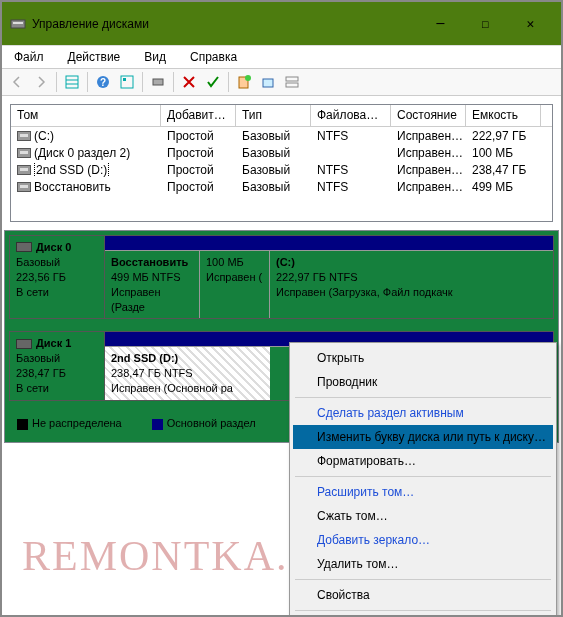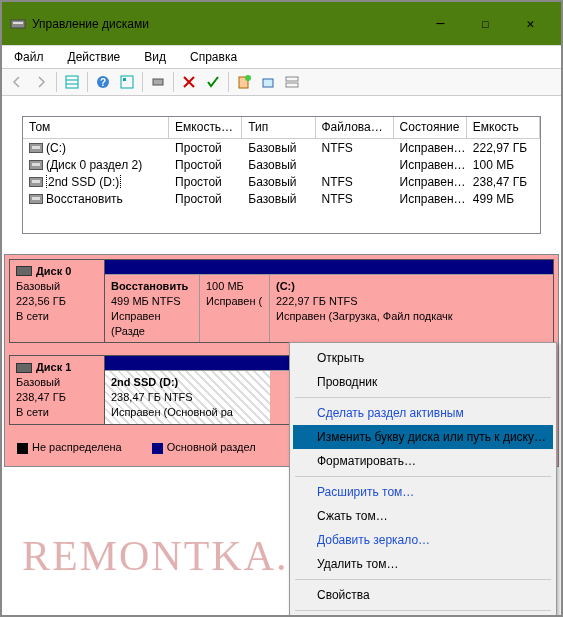--- a/index.html
+++ b/index.html
@@ -9,39 +9,39 @@
 .titlebar .title { flex: 1; font-size: 12px; }
 .winbtns { display: flex; }
 .winbtn { width: 45px; height: 28px; display: flex; align-items: center; justify-content: center; font-size: 13px; font-family: monospace; }
 .menubar { height: 22px; display: flex; align-items: center; padding: 0 4px; gap: 8px; }
 .menubar span { padding: 2px 8px; }
 .toolbar { height: 28px; display: flex; align-items: center; padding: 2px 4px; gap: 2px; border-top: 1px solid #ccc; border-bottom: 1px solid #ccc; background: #f8f8f8; }
 .tbtn { width: 22px; height: 22px; display: flex; align-items: center; justify-content: center; border: 1px solid transparent; }
 .tbtn.disabled { opacity: 0.4; }
 .tsep { width: 1px; height: 20px; background: #ccc; margin: 0 2px; }
 
-.list-area { border: 1px solid #828790; margin: 20px; }
+.list-area { border: 1px solid #828790; margin: 8px; }
 .list-header { display: flex; background: #fff; border-bottom: 1px solid #ccc; height: 22px; }
 .list-header .col { border-right: 1px solid #ccc; padding: 3px 6px; font-size: 12px; overflow: hidden; white-space: nowrap; text-overflow: ellipsis; }
 .list-body { background: #fff; min-height: 94px; }
 .list-row { display: flex; height: 17px; align-items: center; }
 .list-row .cell { padding: 0 6px; overflow: hidden; white-space: nowrap; font-size: 12px; }
 .list-row.selected { }
 .list-row.selected .cell:first-child span.seltext { border: 1px dotted #000; padding: 0 1px; }
 .vol-icon { display: inline-block; width: 14px; height: 10px; background: #999; border: 1px solid #555; margin-right: 3px; vertical-align: middle; position: relative; }
 .vol-icon::after { content:""; position:absolute; top:2px; left:2px; right:2px; height:3px; background:#ddd; }
 
 .c0 { width: 150px; }
 .c1 { width: 75px; }
 .c2 { width: 75px; }
 .c3 { width: 80px; }
 .c4 { width: 75px; }
 .c5 { width: 75px; }
 
-.graph-area { border: 1px solid #828790; margin: 2px; background: #fca5a5; padding: 4px 4px 8px 4px; }
+.graph-area { border: 1px solid #828790; margin: 2px; background: #15803d; padding: 4px 4px 8px 4px; }
 .disk-block { border: 1px solid #555; margin-bottom: 12px; display: flex; }
 .disk-info { width: 95px; padding: 4px 6px; border-right: 1px solid #555; font-size: 11px; line-height: 1.35; }
 .disk-info .disk-title { font-weight: bold; display: flex; align-items: center; gap: 4px; }
 .disk-icon { width: 16px; height: 10px; background: #666; display: inline-block; border: 1px solid #333; }
 .part-container { flex: 1; display: flex; flex-direction: column; }
 .part-bar { height: 14px; background: #000080; }
 .part-row { flex: 1; display: flex; border-top: 1px solid #999; }
 .part { border-right: 1px solid #999; padding: 4px 6px; font-size: 11px; line-height: 1.35; overflow: hidden; }
 .part:last-child { border-right: none; }
 .part .part-title { font-weight: bold; }
@@ -148,21 +148,21 @@
       <svg width="14" height="14" viewBox="0 0 14 14">
         <rect x="1" y="2" width="12" height="4" fill="none" stroke="#888"></rect>
         <rect x="1" y="8" width="12" height="4" fill="none" stroke="#888"></rect>
       </svg>
     </div>
 </div>
 
 <div class="list-area">
   <div class="list-header">
     <div class="col c0">Том</div>
-    <div class="col c1">Емкость…</div>
+    <div class="col c1">Добавить…</div>
     <div class="col c2">Тип</div>
     <div class="col c3">Файловая с…</div>
     <div class="col c4">Состояние</div>
     <div class="col c5">Емкость</div>
   </div>
   <div class="list-body" id="volume-body">
       <div class="list-row">
         <div class="cell c0"><span class="vol-icon"></span>(C:)</div>
         <div class="cell c1">Простой</div>
         <div class="cell c2">Базовый</div>

